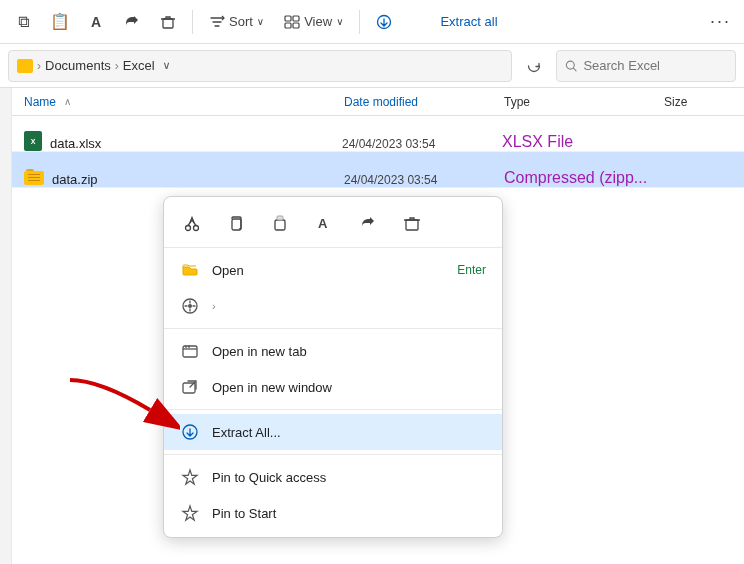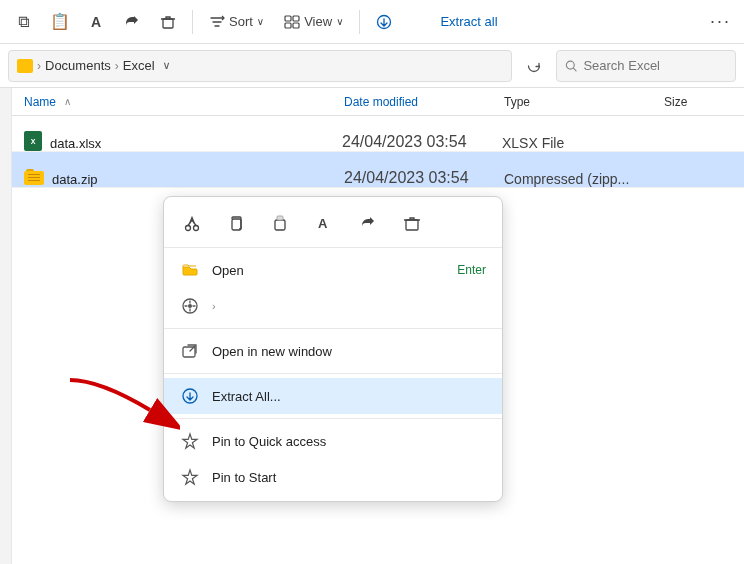--- a/index.html
+++ b/index.html
@@ -162,22 +162,22 @@
       display: flex;
       align-items: flex-end;
       height: 36px;
       padding: 0 12px;
       border-bottom: 1px solid #f0f0f0;
       cursor: default;
     }
     .file-row.selected { background: #cce0ff; }
     .file-icon { width: 20px; height: 20px; margin-right: 8px; display: flex; align-items: center; justify-content: center; }
     .file-name { flex: 0 0 292px; font-size: 13px; color: #222; }
-    .file-date { flex: 0 0 160px; font-size: 16px; color: #444; }
-    .file-type { flex: 0 0 160px; font-size: 14px; color: #404040; }
+    .file-date { flex: 0 0 160px; font-size: 12px; color: #444; }
+    .file-type { flex: 0 0 160px; font-size: 16px; color: #a21caf; }
     .file-size { flex: 0 0 80px; font-size: 12px; color: #444; }
 
     
     .xlsx-icon {
       width: 18px;
       height: 20px;
       background: #1d6f42;
       border-radius: 2px;
       display: flex;
       align-items: center;
@@ -485,20 +485,31 @@
         <circle cx="9" cy="9" r="7" stroke="#555" stroke-width="1.3"></circle>
         <circle cx="9" cy="9" r="2" fill="#555"></circle>
         <path d="M9 4v2M9 12v2M4 9h2M12 9h2" stroke="#555" stroke-width="1.3" stroke-linecap="round"></path>
       </svg>
     </div>
     <span class="context-item-arrow">›</span>
   </div>
 
   <div class="context-divider"></div>
 
+  <div class="context-item">
+    <div class="context-item-icon">
+      <svg width="18" height="18" viewBox="0 0 18 18" fill="none">
+        <rect x="2" y="4" width="14" height="11" rx="1.5" stroke="#555" stroke-width="1.3"></rect>
+        <path d="M2 7h14" stroke="#555" stroke-width="1.3"></path>
+        <path d="M5 5.5V4" stroke="#555" stroke-width="1.3" stroke-linecap="round"></path>
+        <path d="M8 5.5V4" stroke="#555" stroke-width="1.3" stroke-linecap="round"></path>
+      </svg>
+    </div>
+    <span class="context-item-label">Open in new tab</span>
+  </div>
 
   <div class="context-item">
     <div class="context-item-icon">
       <svg width="18" height="18" viewBox="0 0 18 18" fill="none">
         <rect x="2" y="5" width="12" height="10" rx="1.5" stroke="#555" stroke-width="1.3"></rect>
         <path d="M7 3h8v8" stroke="#555" stroke-width="1.3" stroke-linecap="round"></path>
         <path d="M9 9l5-5" stroke="#555" stroke-width="1.3" stroke-linecap="round"></path>
       </svg>
     </div>
     <span class="context-item-label">Open in new window</span>

